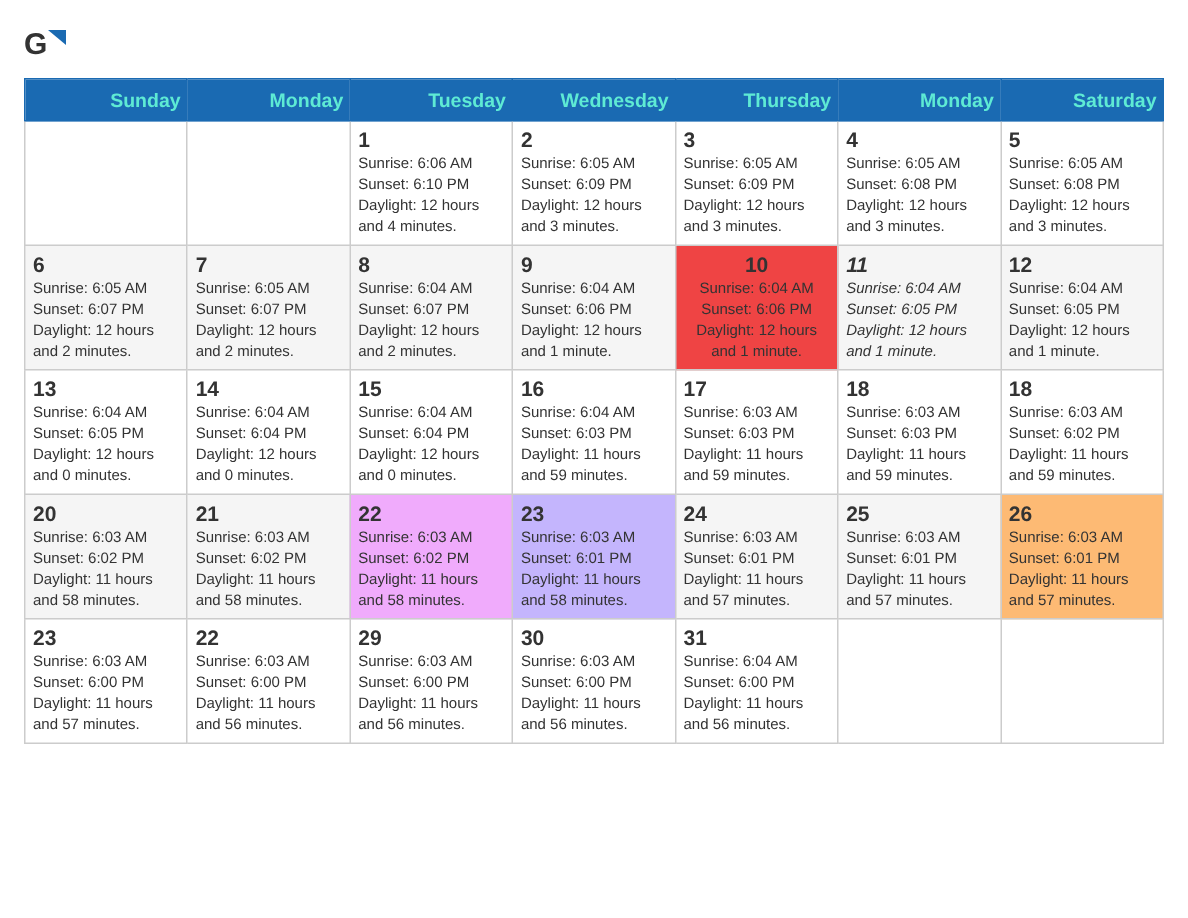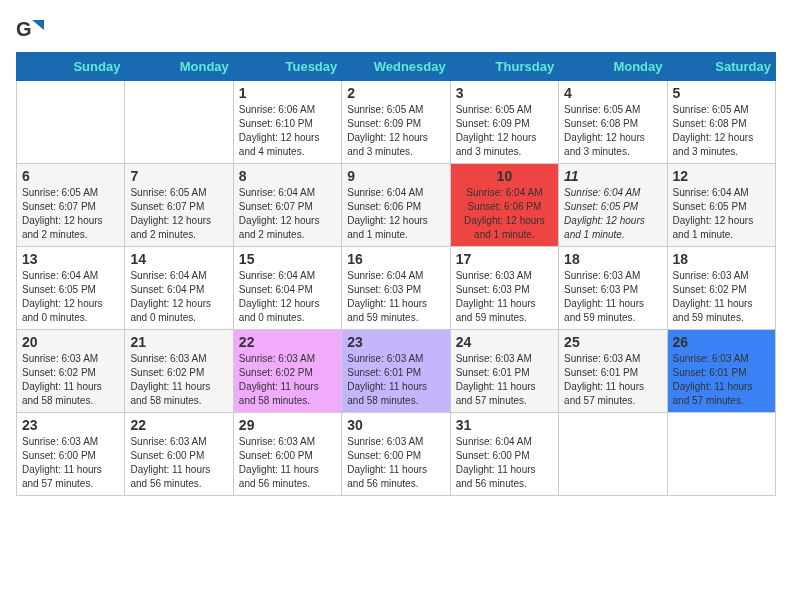--- a/index.html
+++ b/index.html
@@ -272,21 +272,21 @@
           <div class="day-info" style="white-space: pre-line;">Sunrise: 6:03 AM
 Sunset: 6:01 PM
 Daylight: 11 hours and 57 minutes.</div>
         </td>
         <td style="background: rgb(245, 245, 245); margin-left: 16px;">
           <div class="day-number">25</div>
           <div class="day-info" style="white-space: pre-line;">Sunrise: 6:03 AM
 Sunset: 6:01 PM
 Daylight: 11 hours and 57 minutes.</div>
         </td>
-        <td style="background: #3b82f6;">
+        <td style="background: #fdba74;">
           <div class="day-number">26</div>
           <div class="day-info" style="white-space: pre-line;">Sunrise: 6:03 AM
 Sunset: 6:01 PM
 Daylight: 11 hours and 57 minutes.</div>
         </td>
       </tr>
       <tr>
         <td>
           <div class="day-number">23</div>
           <div class="day-info" style="white-space: pre-line;">Sunrise: 6:03 AM

